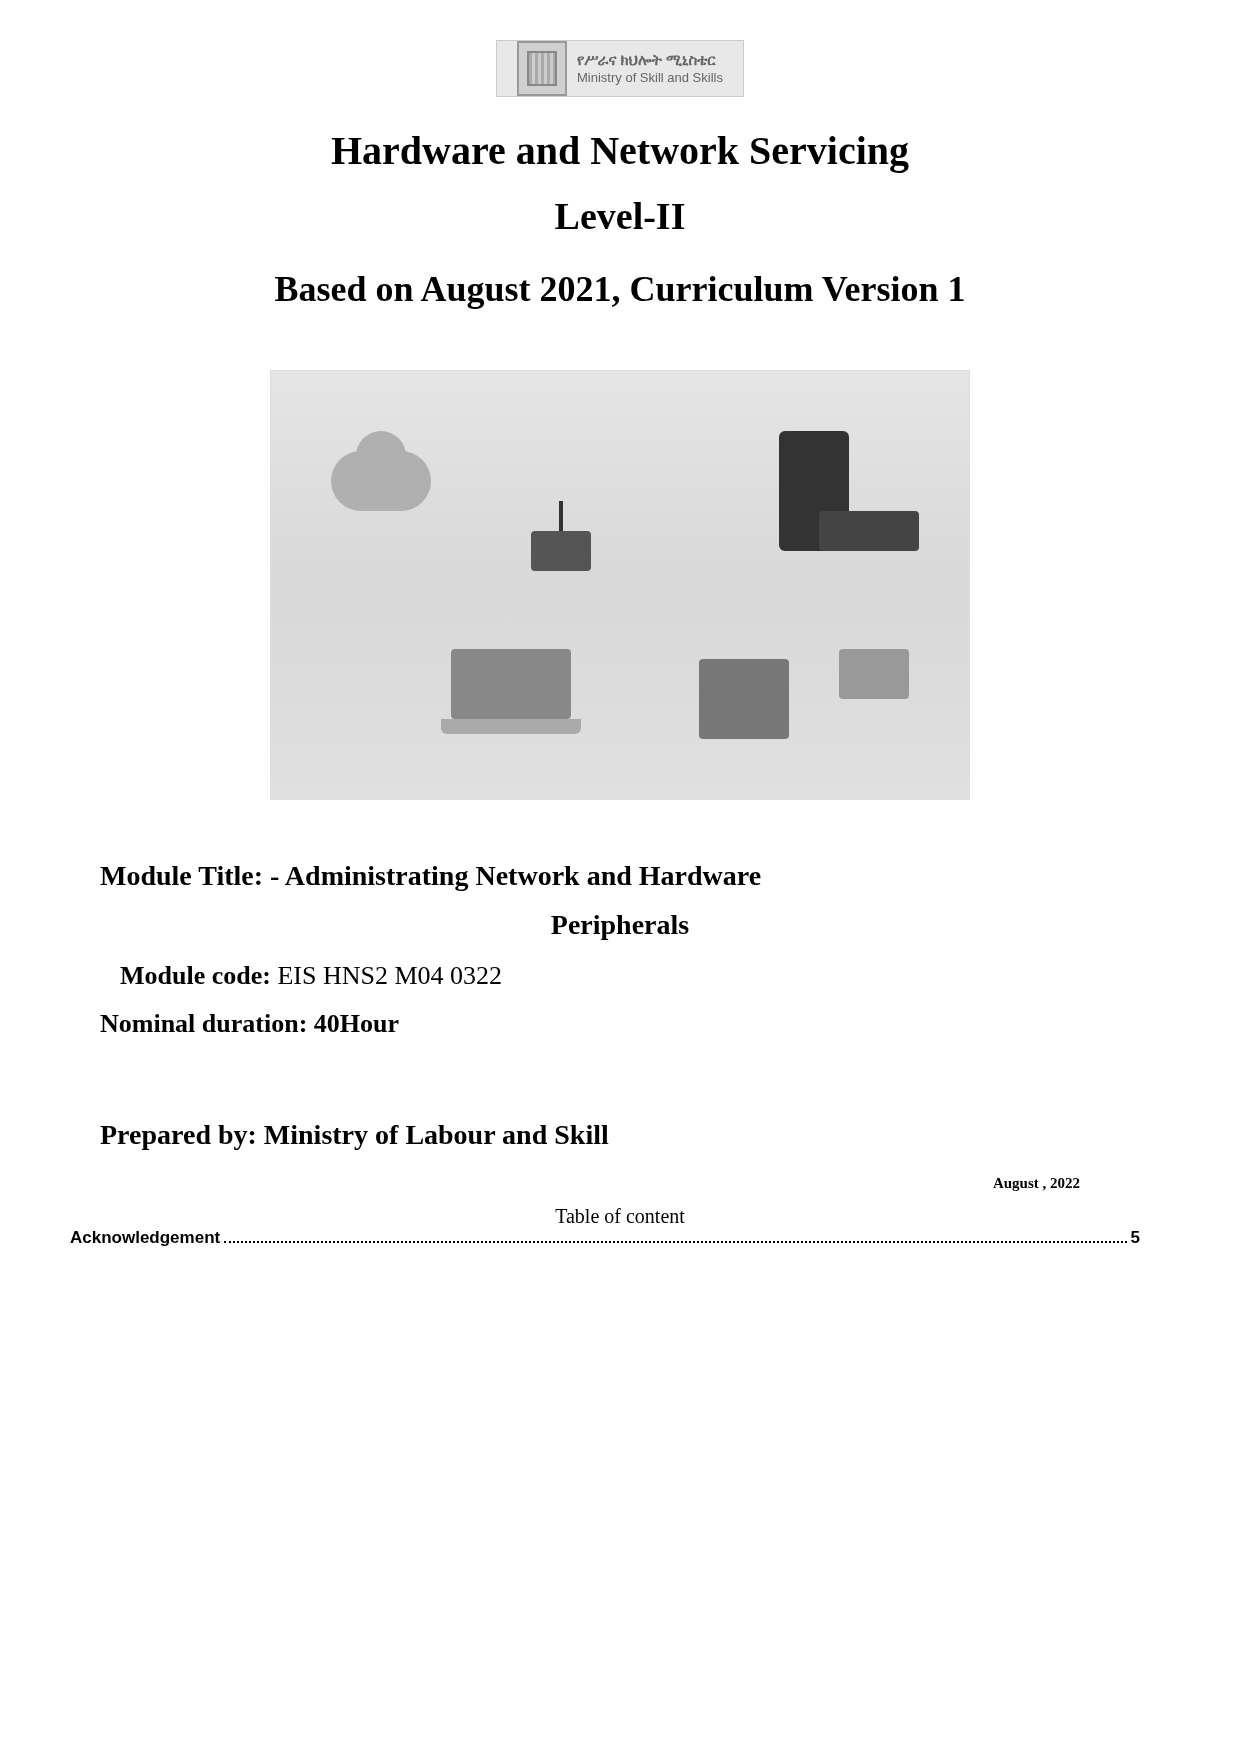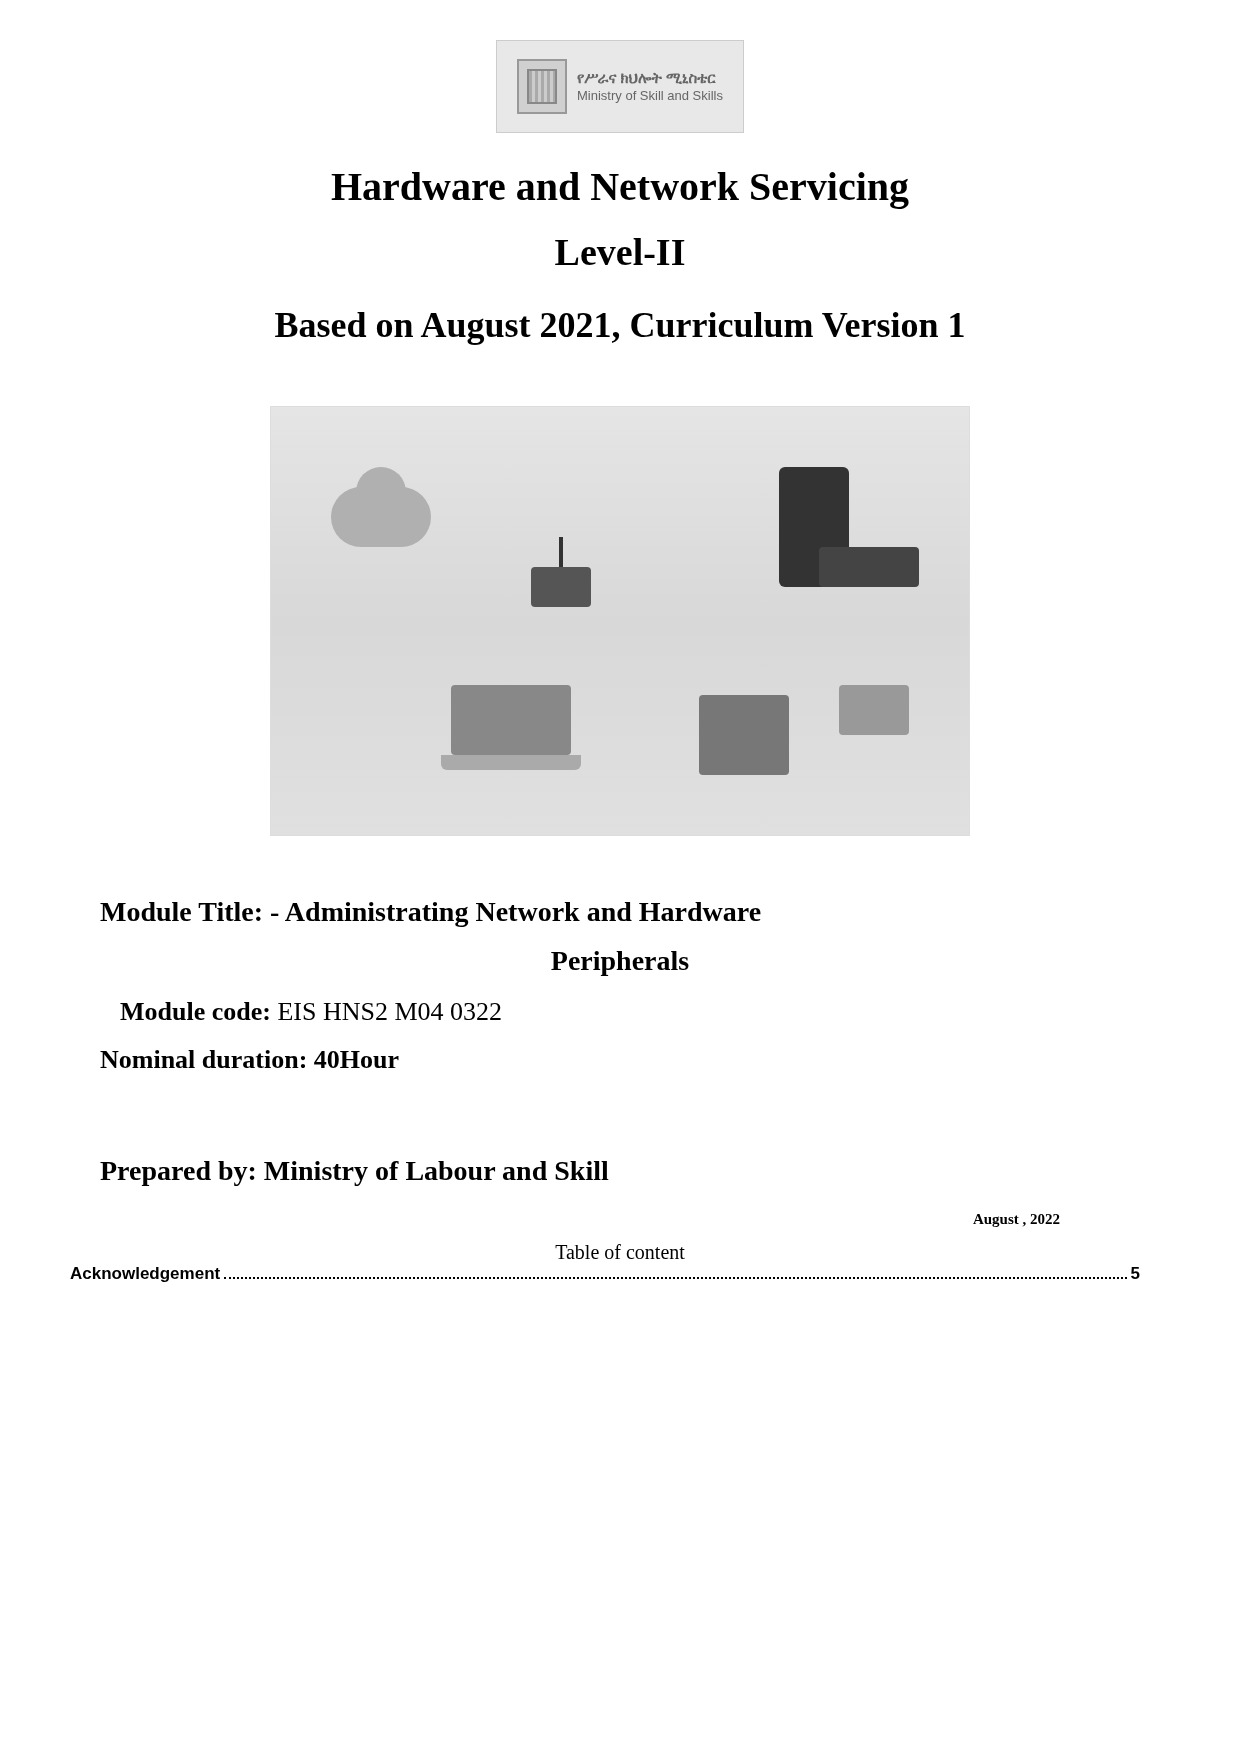--- a/index.html
+++ b/index.html
@@ -20,21 +20,21 @@
       display: flex;
       justify-content: center;
       margin-top: 0;
       margin-bottom: 30px;
     }
     .logo-box {
       display: flex;
       align-items: center;
       gap: 10px;
       background: #e8e8e8;
-      padding: 18px 20px;
+      padding: 0 20px;
       border: 1px solid #ccc;
     }
     .logo-emblem {
       width: 50px;
       height: 55px;
       background: #d0d0d0;
       border: 2px solid #999;
       display: flex;
       align-items: center;
       justify-content: center;
@@ -208,21 +208,21 @@
     }
     .prepared-by {
       font-size: 28px;
       font-weight: bold;
       margin-bottom: 20px;
     }
     .meta-right {
       text-align: right;
       font-size: 15px;
       font-weight: bold;
-      margin-right: 80px;
+      margin-right: 60px;
       line-height: 1.6;
     }
     .toc-heading {
       text-align: center;
       font-size: 20px;
       font-weight: normal;
       margin-top: 10px;
     }
     .toc-row {
       display: flex;

